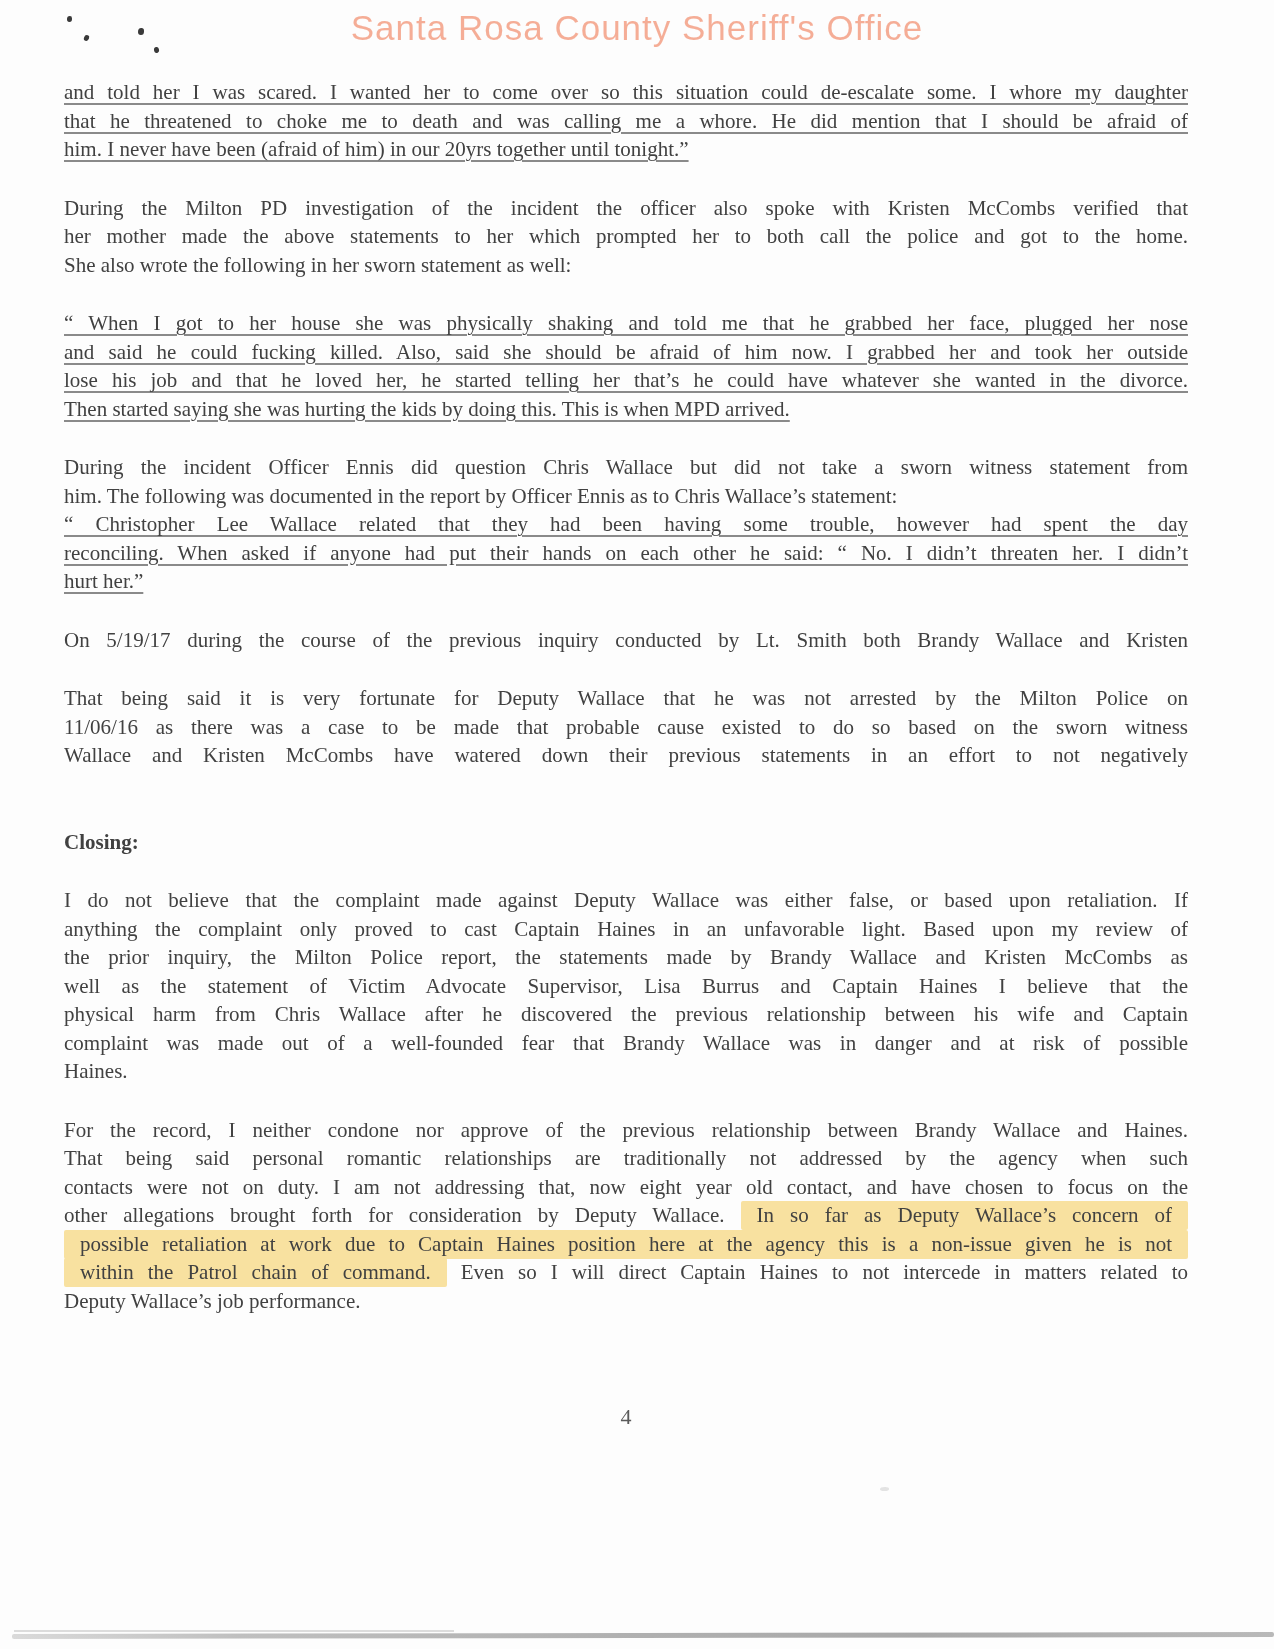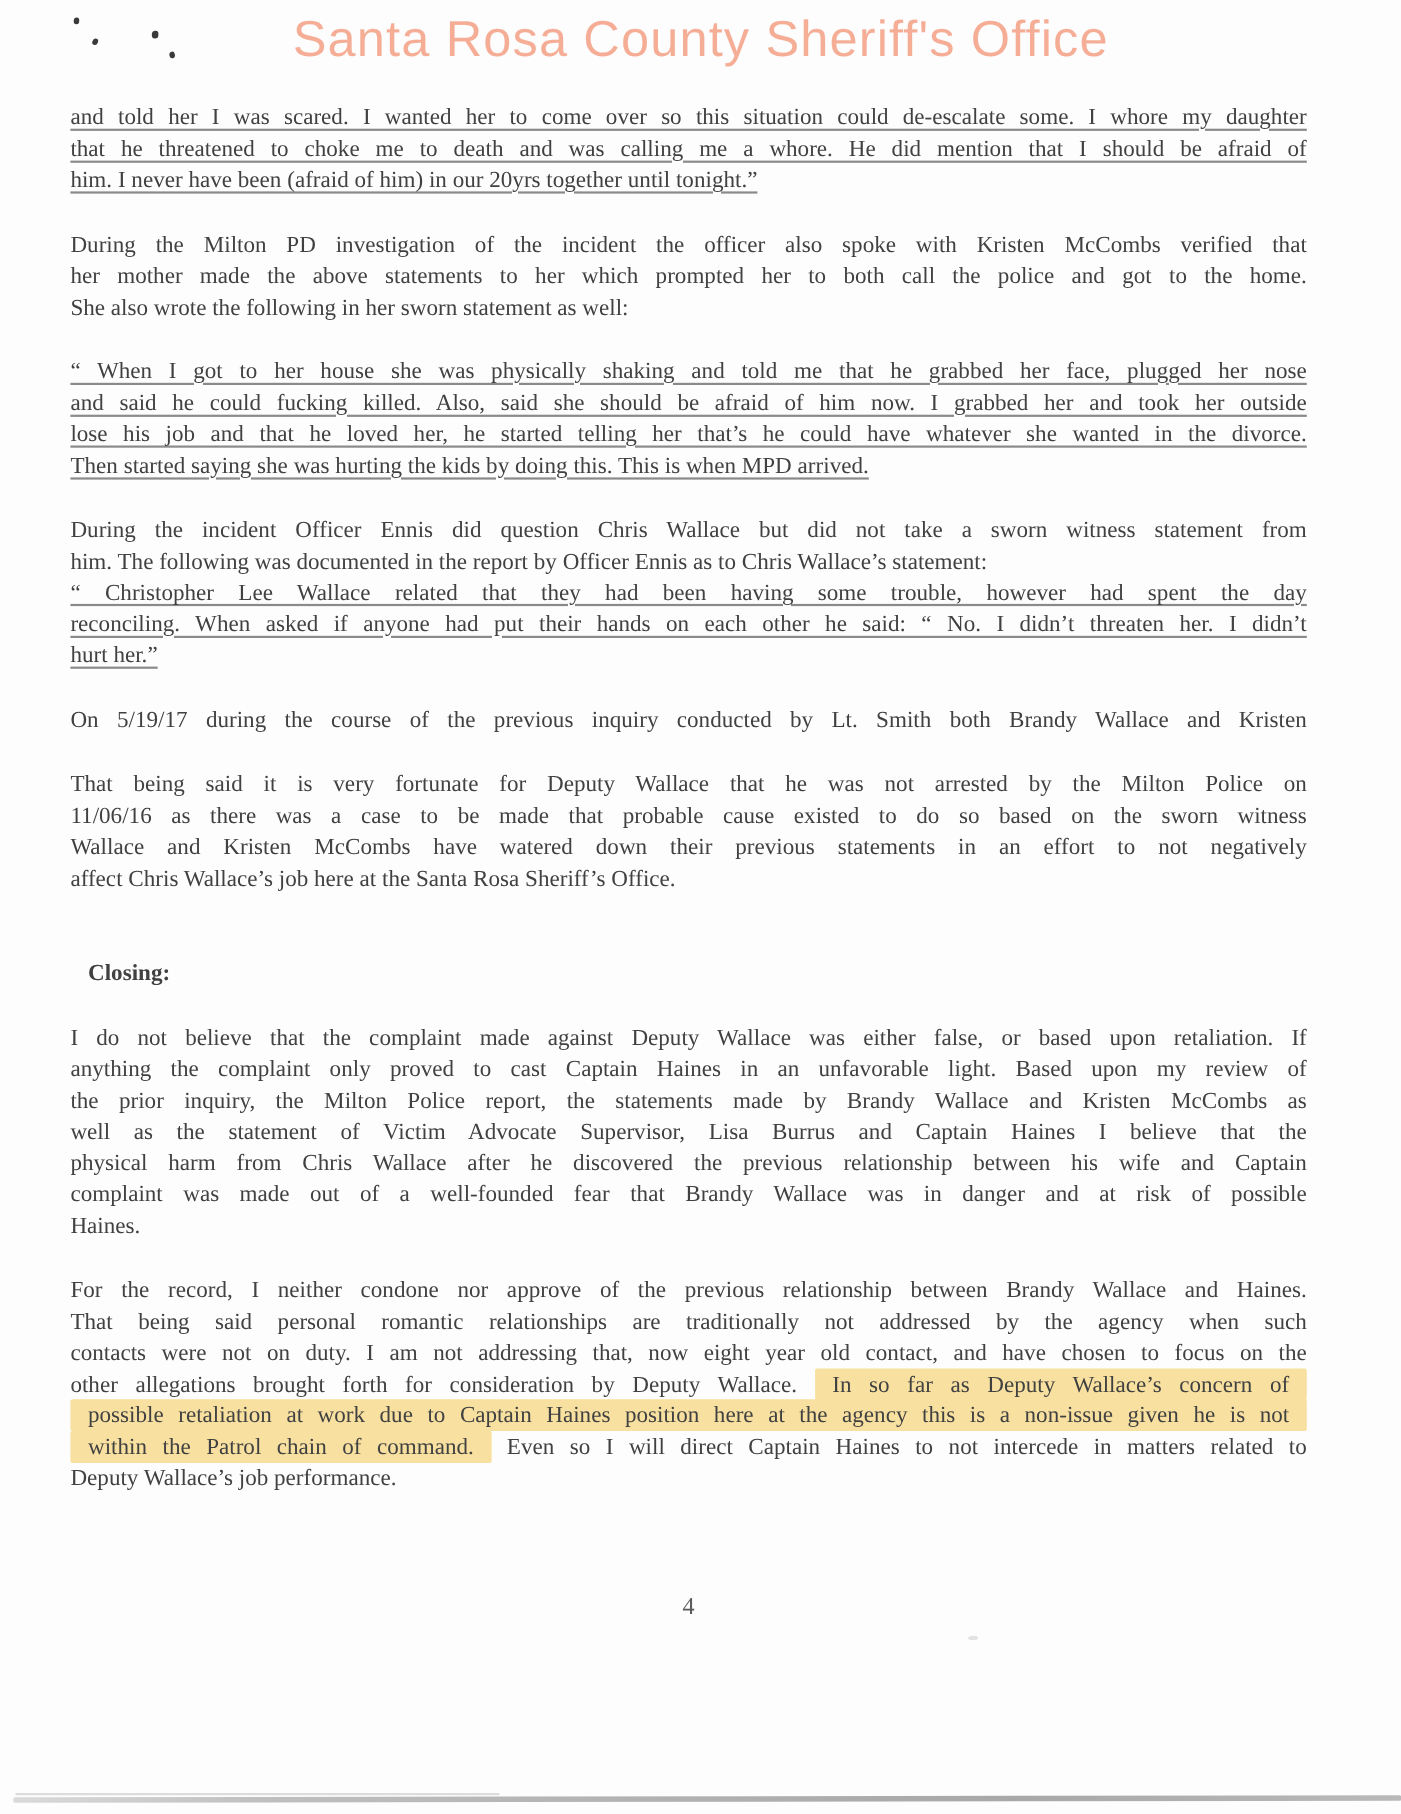--- a/index.html
+++ b/index.html
@@ -11,34 +11,34 @@
     overflow: hidden;
   }
   .page {
     position: absolute; inset: 0;
     background: #fdfdfd;
   }
   .doc-title {
     padding-top: 8px;
     text-align: center;
     font-family: "Liberation Sans", sans-serif;
-    font-size: 46px;
+    font-size: 35px;
     letter-spacing: 1px;
     color: var(--header-color, #f5ad96);
     -webkit-text-stroke: 0.2px rgba(255,255,255,0.3);
   }
   .content {
     margin-left: 64px;
     width: 1124px;
     font-size: 21px;
     line-height: 28.5px;
     color: var(--body-color, #414141);
   }
   .para { margin-top: 30px; }
-  .para.gap2 { margin-top: 58px; margin-left: 16px; }
+  .para.gap2 { margin-top: 58px; }
   .para.heading .line { font-weight: bold; }
   .line { text-align: justify; }
   .line.jl { text-align-last: justify; }
   .line.u {
     text-decoration: underline;
     text-decoration-color: var(--underline-color, #8a8a8a);
     text-decoration-thickness: 2px;
     text-underline-offset: 4px;
   }
   .hl {
@@ -111,21 +111,20 @@
         <div class="line u jl"><span>reconciling. When asked if anyone had put their hands on each other he said: “ No. I didn’t threaten her. I didn’t</span></div>
         <div class="line u"><span>hurt her.”</span></div>
       </div>
       <div class="para">
         <div class="line jl"><span>On 5/19/17 during the course of the previous inquiry conducted by Lt. Smith both Brandy Wallace and Kristen</span></div>
       </div>
       <div class="para">
         <div class="line jl"><span>That being said it is very fortunate for Deputy Wallace that he was not arrested by the Milton Police on</span></div>
         <div class="line jl"><span>11/06/16 as there was a case to be made that probable cause existed to do so based on the sworn witness</span></div>
         <div class="line jl"><span>Wallace and Kristen McCombs have watered down their previous statements in an effort to not negatively</span></div>
-        <div class="line"><span>affect Chris Wallace’s job here at the Santa Rosa Sheriff’s Office.</span></div>
       </div>
       <div class="para heading gap2">
         <div class="line"><span>Closing:</span></div>
       </div>
       <div class="para">
         <div class="line jl"><span>I do not believe that the complaint made against Deputy Wallace was either false, or based upon retaliation. If</span></div>
         <div class="line jl"><span>anything the complaint only proved to cast Captain Haines in an unfavorable light. Based upon my review of</span></div>
         <div class="line jl"><span>the prior inquiry, the Milton Police report, the statements made by Brandy Wallace and Kristen McCombs as</span></div>
         <div class="line jl"><span>well as the statement of Victim Advocate Supervisor, Lisa Burrus and Captain Haines I believe that the</span></div>
         <div class="line jl"><span>physical harm from Chris Wallace after he discovered the previous relationship between his wife and Captain</span></div>

